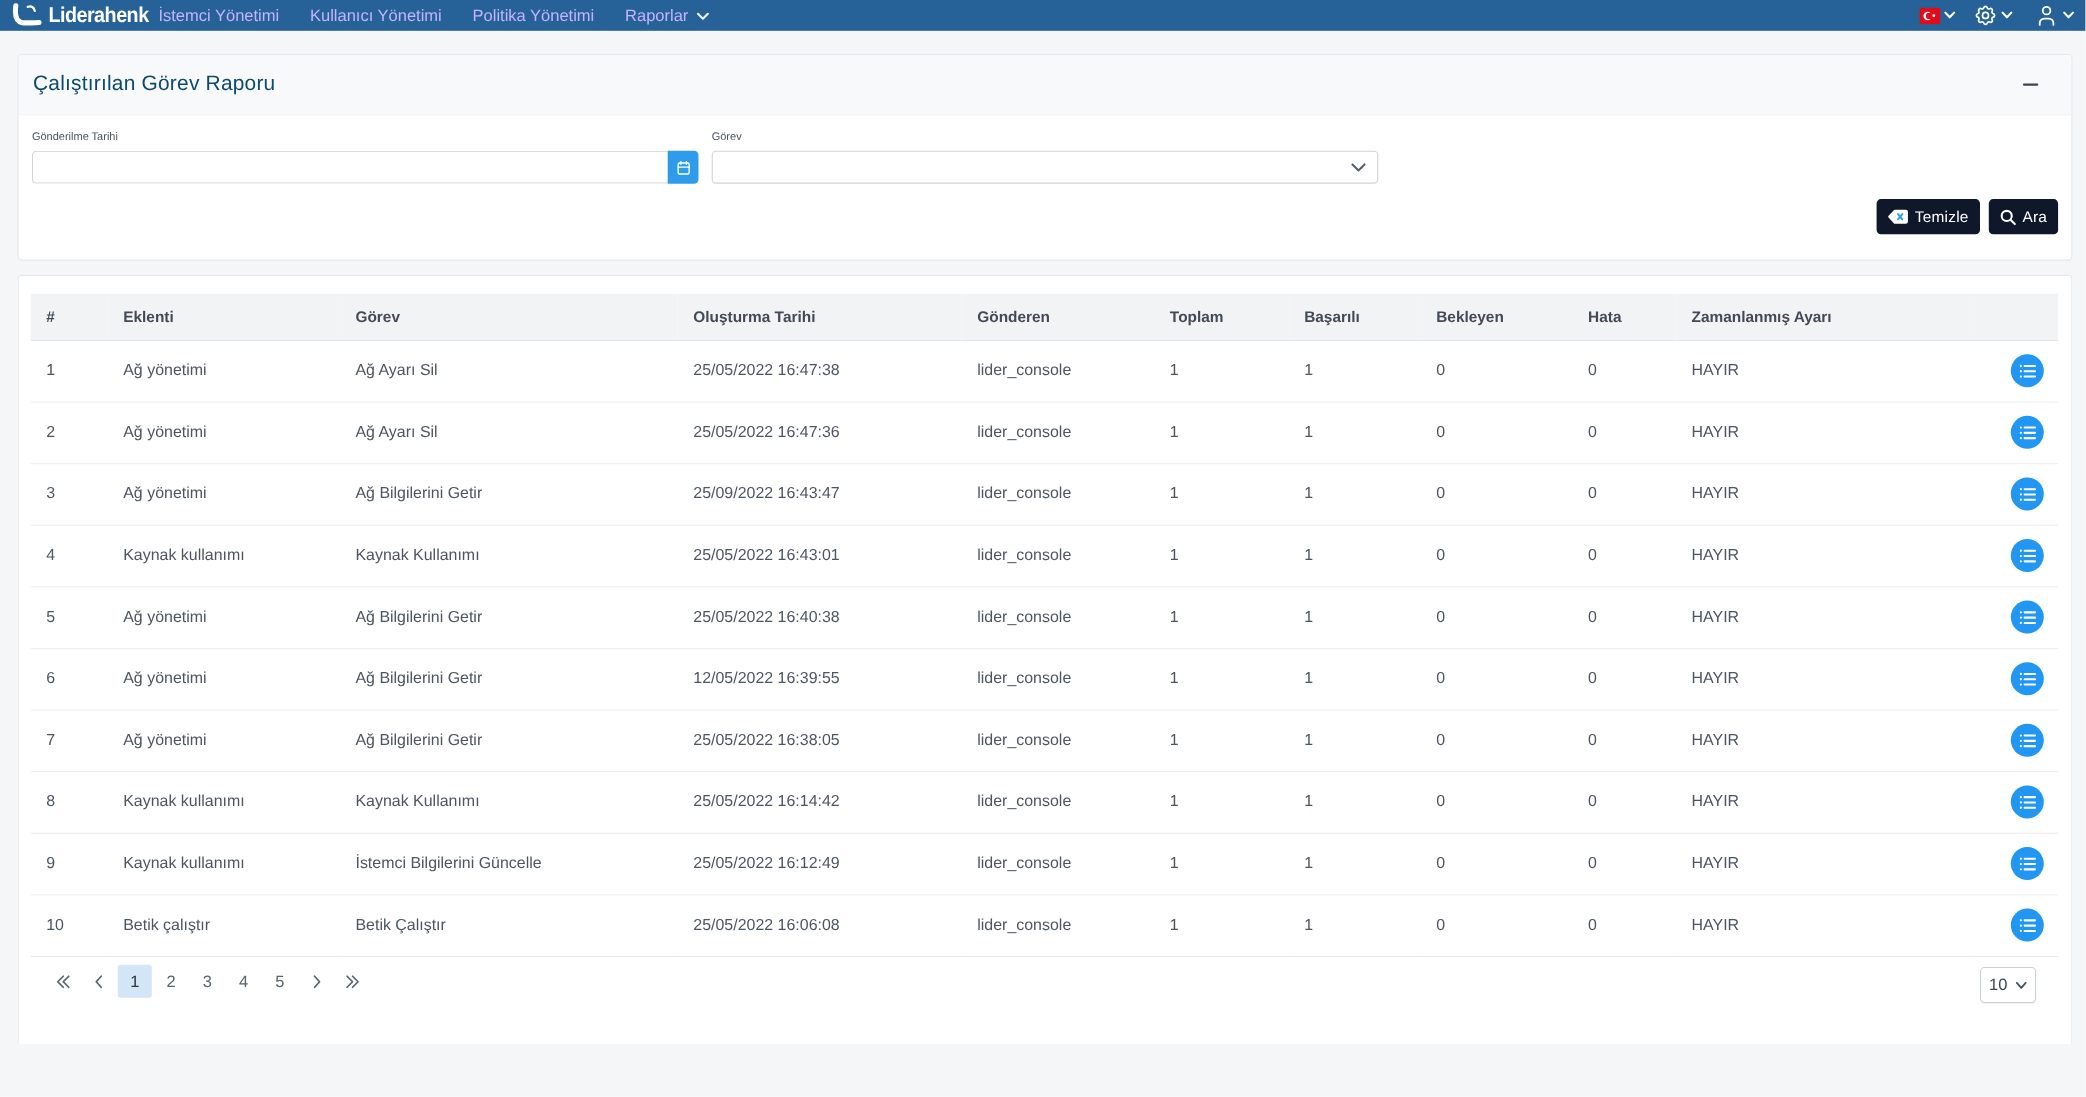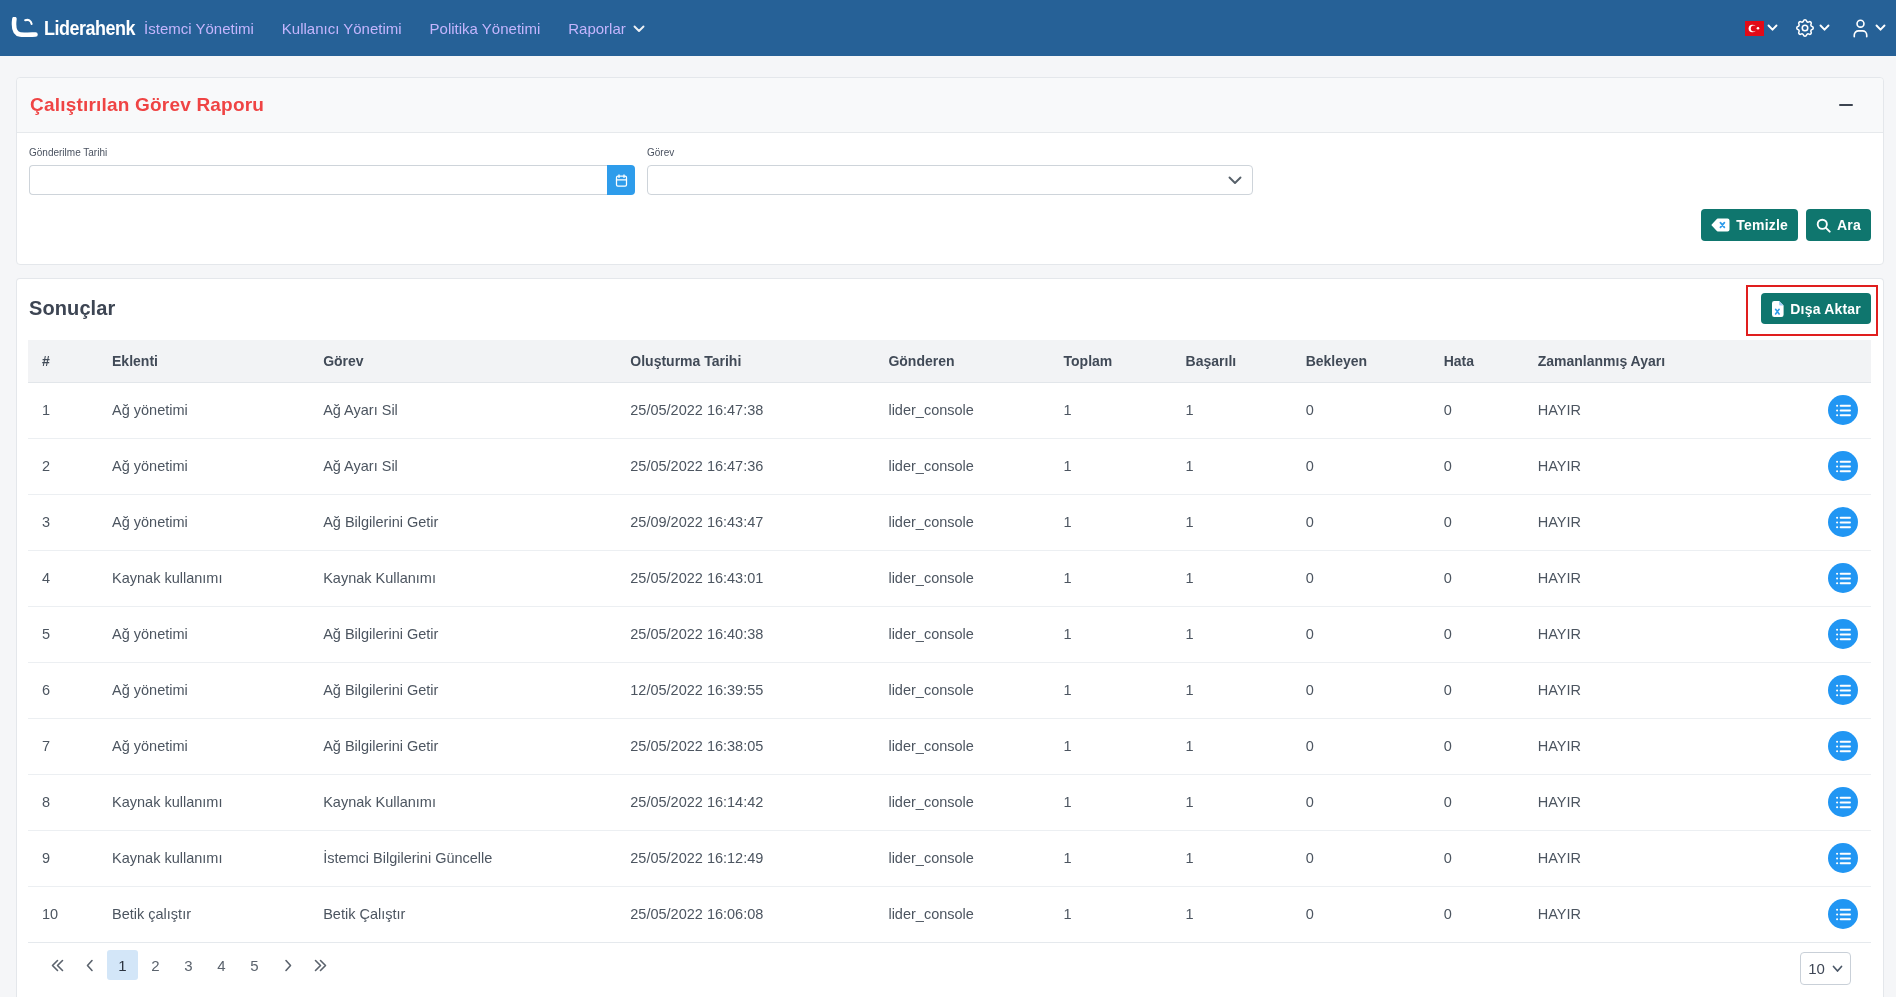--- a/index.html
+++ b/index.html
@@ -4,21 +4,21 @@
 <style>
   * { box-sizing: border-box; margin: 0; padding: 0; }
   html,body { width: 1896px; height: 997px; overflow: hidden; }
   body {
     font-family: "Liberation Sans", sans-serif;
     background: #f5f6f8;
     color: #4c545e;
   }
   
   .navbar {
-    height: 56px; background: #266197;
+    height: 28px; background: #266197;
     display: flex; align-items: center;
     padding: 0 10px 0 11px;
   }
   .brand { display: flex; align-items: center; gap: 5px; color: #fff; }
   .brand-name { font-size: 19.5px; font-weight: 700; letter-spacing: -0.5px; transform: scaleX(.92); transform-origin: left center; }
   .nav-items { display: flex; margin-left: -13px; }
   .nav-item {
     color: #c4b5fd; font-size: 15px; padding: 0 14px;
     height: 44px; display: flex; align-items: center; gap: 7px;
     cursor: pointer;
@@ -29,21 +29,21 @@
   .card {
     background: #fff; border: 1px solid #e4e7eb; border-radius: 4px;
     margin-left: 16px; margin-right: 12px;
   }
   .card.filter { margin-top: 21px; }
   .panel-header {
     height: 55px; background: #f8f9fa; border-bottom: 1px solid #e6e9ec;
     border-radius: 4px 4px 0 0;
     display: flex; align-items: center; padding: 0 0 0 13px;
   }
-  .panel-title { font-size: 19px; color: #ef4444; font-weight: 700; letter-spacing: .2px; }
+  .panel-title { font-size: 19px; color: #0c4a6e; font-weight: 400; letter-spacing: .2px; }
   .collapse-btn { margin-left: auto; margin-right: 24px; background: none; border: none; cursor: pointer; padding: 6px; display: flex; }
   .collapse-dash { width: 14px; height: 2.5px; background: #3c4450; border-radius: 1px; }
   .panel-body { padding: 14px 12px 0 12px; }
   .form-grid { display: grid; grid-template-columns: 1fr 1fr 1fr; column-gap: 12px; }
   .field label { display: block; font-size: 10px; color: #4a5260; margin-bottom: 7px; }
   .input-group { display: flex; height: 30px; }
   .input-group input {
     flex: 1; border: 1px solid #ced4da; border-radius: 4px 0 0 4px; border-right: none;
     padding: 0 8px; font-size: 14px; color: #4c545e; outline: none; min-width: 0;
   }
@@ -51,22 +51,22 @@
     width: 28px; height: 30px; border: none; background: #2e9ceb; color: #fff;
     border-radius: 0 4px 4px 0; display: flex; align-items: center; justify-content: center; cursor: pointer;
   }
   .select-box {
     height: 30px; border: 1px solid #ced4da; border-radius: 4px; background: #fff;
     display: flex; align-items: center; padding: 0 10px; cursor: pointer;
   }
   .select-box .chev { margin-left: auto; display: flex; }
   .actions-row { display: flex; justify-content: flex-end; gap: 8px; margin-top: 14px; padding-bottom: 23px; }
   .btn {
-    height: 32px; border: none; border-radius: 4px; background: #0f766e; color: #fff;
-    font-size: 14px; font-family: inherit; font-weight: 700; letter-spacing: .2px;
+    height: 32px; border: none; border-radius: 4px; background: #0f172a; color: #fff;
+    font-size: 14px; font-family: inherit; font-weight: 400; letter-spacing: .2px;
     display: inline-flex; align-items: center; gap: 6px; padding: 0 10px; cursor: pointer;
   }
   
   .card.results { margin-top: 13px; border-bottom: none; border-radius: 4px 4px 0 0; padding-bottom: 40px; }
   .results-header { display: flex; align-items: flex-start; padding: 14px 12px 0 12px; }
   .results-title { font-size: 20px; font-weight: 700; color: #3d4553; line-height: 26px; margin-top: 2px; letter-spacing: .1px; }
   .export-wrap { margin-left: auto; position: relative; }
   .btn.export { height: 31px; padding: 0 10px; gap: 6px; }
   .annotation-box {
     position: absolute; left: -15px; top: -8px; right: -7px; bottom: -12px;
@@ -237,36 +237,20 @@
               <path d="M10.6 10.6 L14.6 14.6"></path>
             </svg>
         </span>
         <span>Ara</span>
       </button>
     </div>
   </div>
 </section>
 
 <section class="card results">
-  <div class="results-header">
-    <h2 class="results-title">Sonuçlar</h2>
-    <div class="export-wrap">
-      <div class="annotation-box"></div>
-      <button class="btn export">
-        <span style="display:flex">
-          <svg width="13" height="16" viewBox="0 0 13 16">
-              <path d="M1 2.2 A2.2 2.2 0 0 1 3.2 0 H8.1 L12.6 4.5 V13.8 A2.2 2.2 0 0 1 10.4 16 H3.2 A2.2 2.2 0 0 1 1 13.8 Z" fill="#fff"></path>
-              <path d="M8.1 0 V3.4 a1.1 1.1 0 0 0 1.1 1.1 h3.4 z" fill="#9fcef5"></path>
-              <path d="M4.6 8.3 L8.1 13 M8.1 8.3 L4.6 13" stroke="#2e9ceb" stroke-width="1.6" stroke-linecap="round"></path>
-            </svg>
-        </span>
-        <span>Dışa Aktar</span>
-      </button>
-    </div>
-  </div>
   <table class="results-table">
     <colgroup>
         <col style="width: 70px;">
         <col style="width: 211px;">
         <col style="width: 307px;">
         <col style="width: 258px;">
         <col style="width: 175px;">
         <col style="width: 122px;">
         <col style="width: 120px;">
         <col style="width: 138px;">

